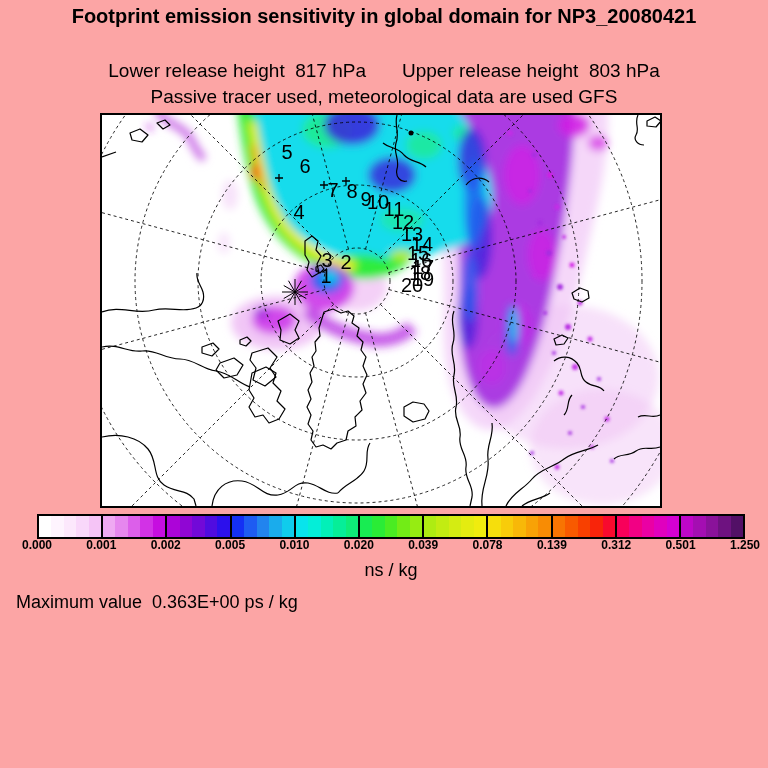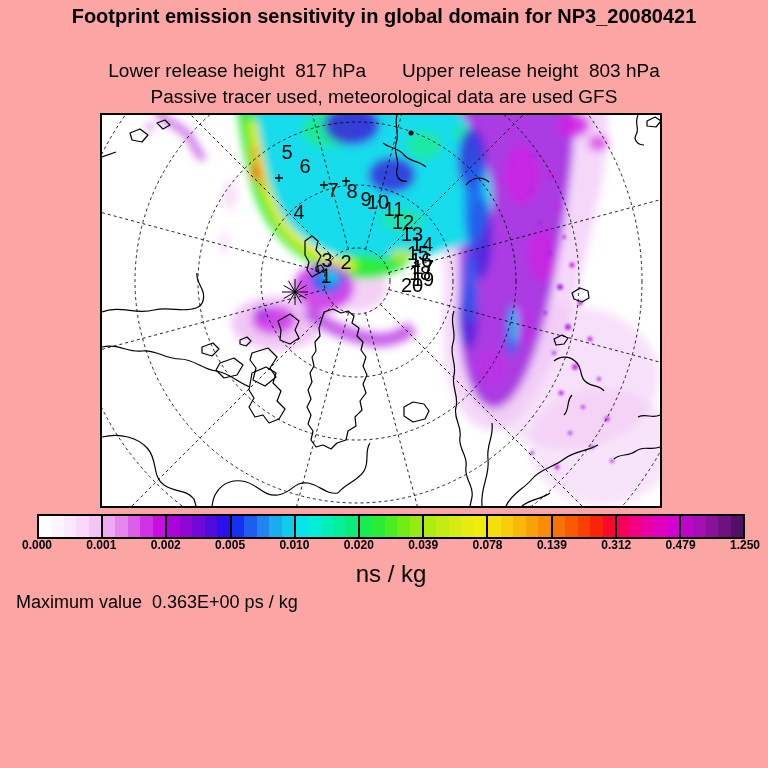--- a/index.html
+++ b/index.html
@@ -12,21 +12,21 @@
   .l4{top:86px;font-size:19px;}
   .map-frame{position:absolute;left:100px;top:113px;width:558px;height:391px;
              border:2px solid #000;background:#fff;}
   .map-frame svg{display:block;}
   .cbar{position:absolute;left:37px;top:514px;width:704px;height:21px;
         border:2px solid #000;display:flex;box-sizing:content-box;background:#fff;}
   .cbar .seg{flex:1 1 0;height:100%;}
   .cbar .seg + .seg{border-left:2px solid #000;}
   .cbar-labels{position:absolute;left:37px;top:538px;width:708px;height:20px;font-size:12px;font-weight:bold;}
   .cbar-labels span{position:absolute;transform:translateX(-50%);white-space:nowrap;}
-  .units{position:absolute;left:37px;top:560px;width:708px;text-align:center;font-size:24px;}
+  .units{position:absolute;left:37px;top:560px;width:708px;text-align:center;font-size:18px;}
   .maxline{position:absolute;left:16px;top:592px;width:768px;font-size:18px;white-space:pre;}
   .traj-num{font-family:"Liberation Sans",sans-serif;font-size:20px;fill:#000;}
 </style>
 </head>
 <body>
 
 <div class="page">
 
   <div class="hline title">Footprint emission sensitivity in global domain for NP3_20080421</div>
   <div class="hline l3">
@@ -268,19 +268,19 @@
       <span style="left: 0%;">0.000</span>
       <span style="left: 9.09091%;">0.001</span>
       <span style="left: 18.1818%;">0.002</span>
       <span style="left: 27.2727%;">0.005</span>
       <span style="left: 36.3636%;">0.010</span>
       <span style="left: 45.4545%;">0.020</span>
       <span style="left: 54.5455%;">0.039</span>
       <span style="left: 63.6364%;">0.078</span>
       <span style="left: 72.7273%;">0.139</span>
       <span style="left: 81.8182%;">0.312</span>
-      <span style="left: 90.9091%;">0.479</span>
+      <span style="left: 90.9091%;">0.501</span>
       <span style="left: 100%;">1.250</span>
     </div>
   <div class="units">ns / kg</div>
   <div class="maxline">Maximum value  0.363E+00 ps / kg</div>
 
 </div>
 
 </body></html>

